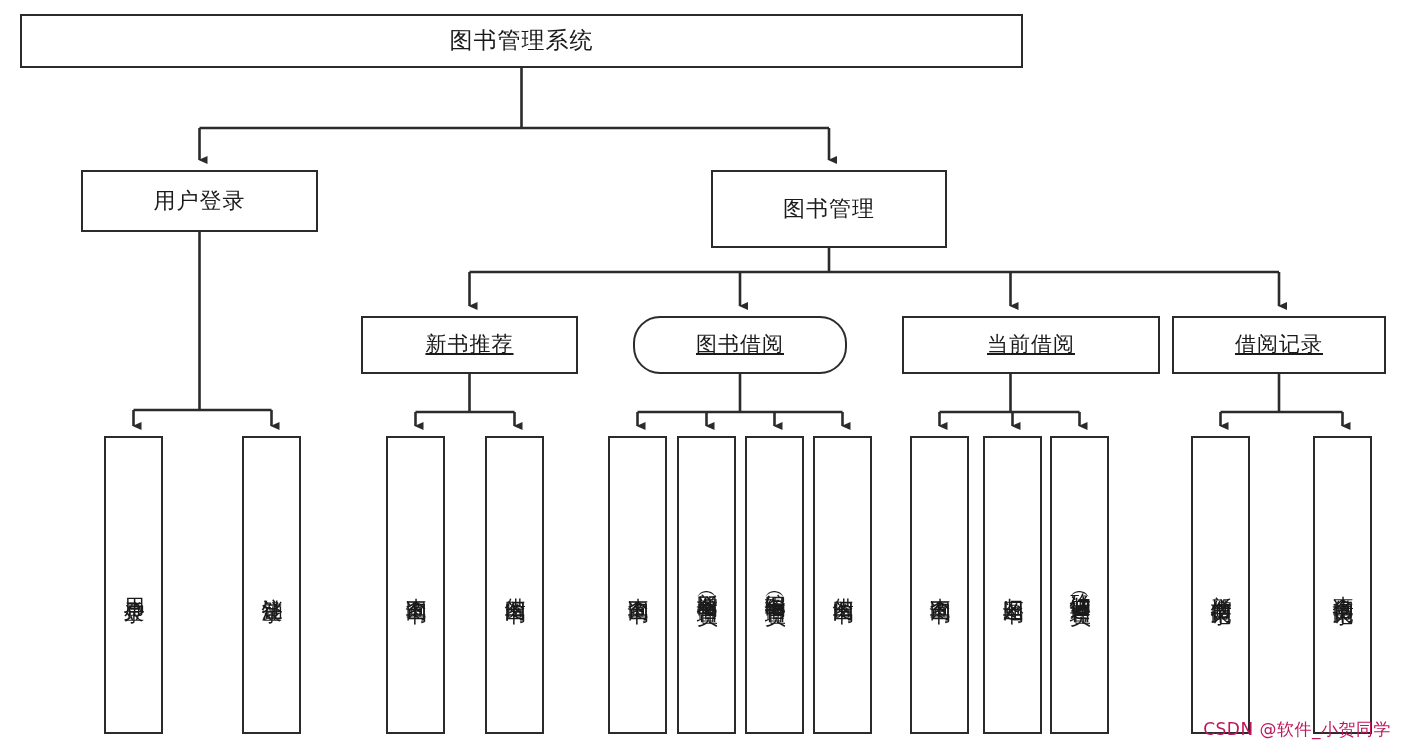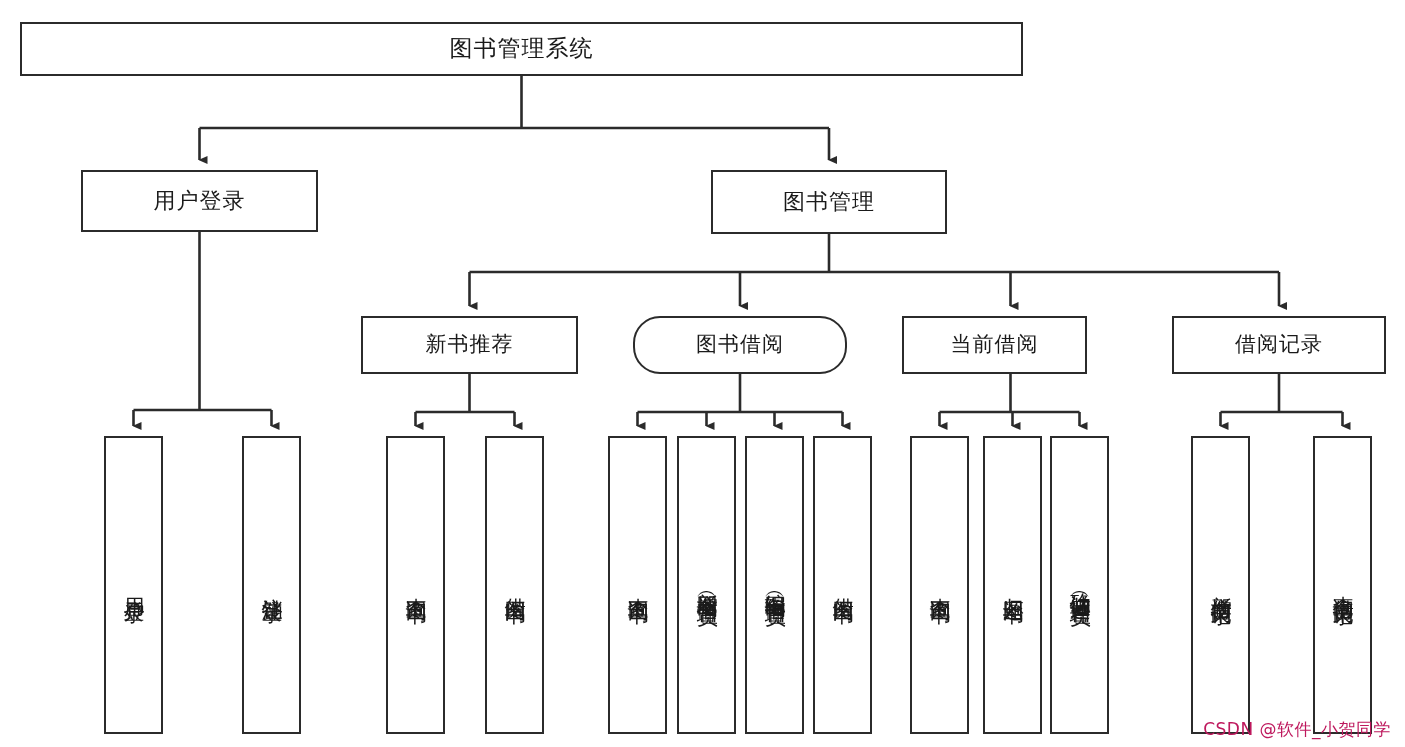--- a/index.html
+++ b/index.html
@@ -30,21 +30,21 @@
     box-sizing: border-box;
     background: #ffffff;
     border: 2px solid #2b2b2b;
     display: flex;
     align-items: center;
     justify-content: center;
     color: #1a1a1a;
   }
   .node.level-root   { font-size: 23px; }
   .node.level-two    { font-size: 22px; }
-  .node.level-three  { font-size: 21px; }
+  .node.level-three  { font-size: 21px; text-decoration: underline; }
   .node.leaf         { font-size: 21px; }
 
   .node .label-h {
     display: block;
     line-height: 1.2;
     letter-spacing: 1px;
     white-space: nowrap;
   }
   .node.leaf .label-v {
     display: block;
@@ -101,36 +101,36 @@
         <path d="M939.5,412 L939.5,426" marker-end="url(#arrowhead)"></path>
         <path d="M1012.5,412 L1012.5,426" marker-end="url(#arrowhead)"></path>
         <path d="M1079.5,412 L1079.5,426" marker-end="url(#arrowhead)"></path>
         <path d="M1279,374 L1279,412 M1220.5,412 L1342.5,412 "></path>
         <path d="M1220.5,412 L1220.5,426" marker-end="url(#arrowhead)"></path>
         <path d="M1342.5,412 L1342.5,426" marker-end="url(#arrowhead)"></path>
       </g>
   </svg>
 
   <div id="node-layer">
-      <div class="node level-root" style="left: 20px; top: 14px; width: 1003px; height: 54px; margin-top: 8px;">
+      <div class="node level-root" style="left: 20px; top: 14px; width: 1003px; height: 54px;">
         <span class="label-h">图书管理系统</span>
       </div>
       <div class="node level-two" style="left: 81px; top: 170px; width: 237px; height: 62px;">
         <span class="label-h">用户登录</span>
       </div>
-      <div class="node level-two" style="left: 711px; top: 170px; width: 236px; height: 64px; justify-content: center;">
+      <div class="node level-two" style="left: 711px; top: 170px; width: 236px; height: 78px; justify-content: center;">
         <span class="label-h">图书管理</span>
       </div>
       <div class="node level-three" style="left: 361px; top: 316px; width: 217px; height: 58px;">
         <span class="label-h">新书推荐</span>
       </div>
       <div class="node level-three" style="left: 633px; top: 316px; width: 214px; height: 58px; border-radius: 27px;">
         <span class="label-h">图书借阅</span>
       </div>
-      <div class="node level-three" style="left: 902px; top: 316px; width: 185px; height: 58px; align-items: center;">
+      <div class="node level-three" style="left: 902px; top: 316px; width: 258px; height: 58px; align-items: center;">
         <span class="label-h">当前借阅</span>
       </div>
       <div class="node level-three" style="left: 1172px; top: 316px; width: 214px; height: 58px; text-align: right;">
         <span class="label-h">借阅记录</span>
       </div>
       <div class="node leaf" style="left: 104px; top: 436px; width: 59px; height: 298px;">
         <span class="label-v">用户登录</span>
       </div>
       <div class="node leaf" style="left: 242px; top: 436px; width: 59px; height: 298px;">
         <span class="label-v">注销登录</span>

